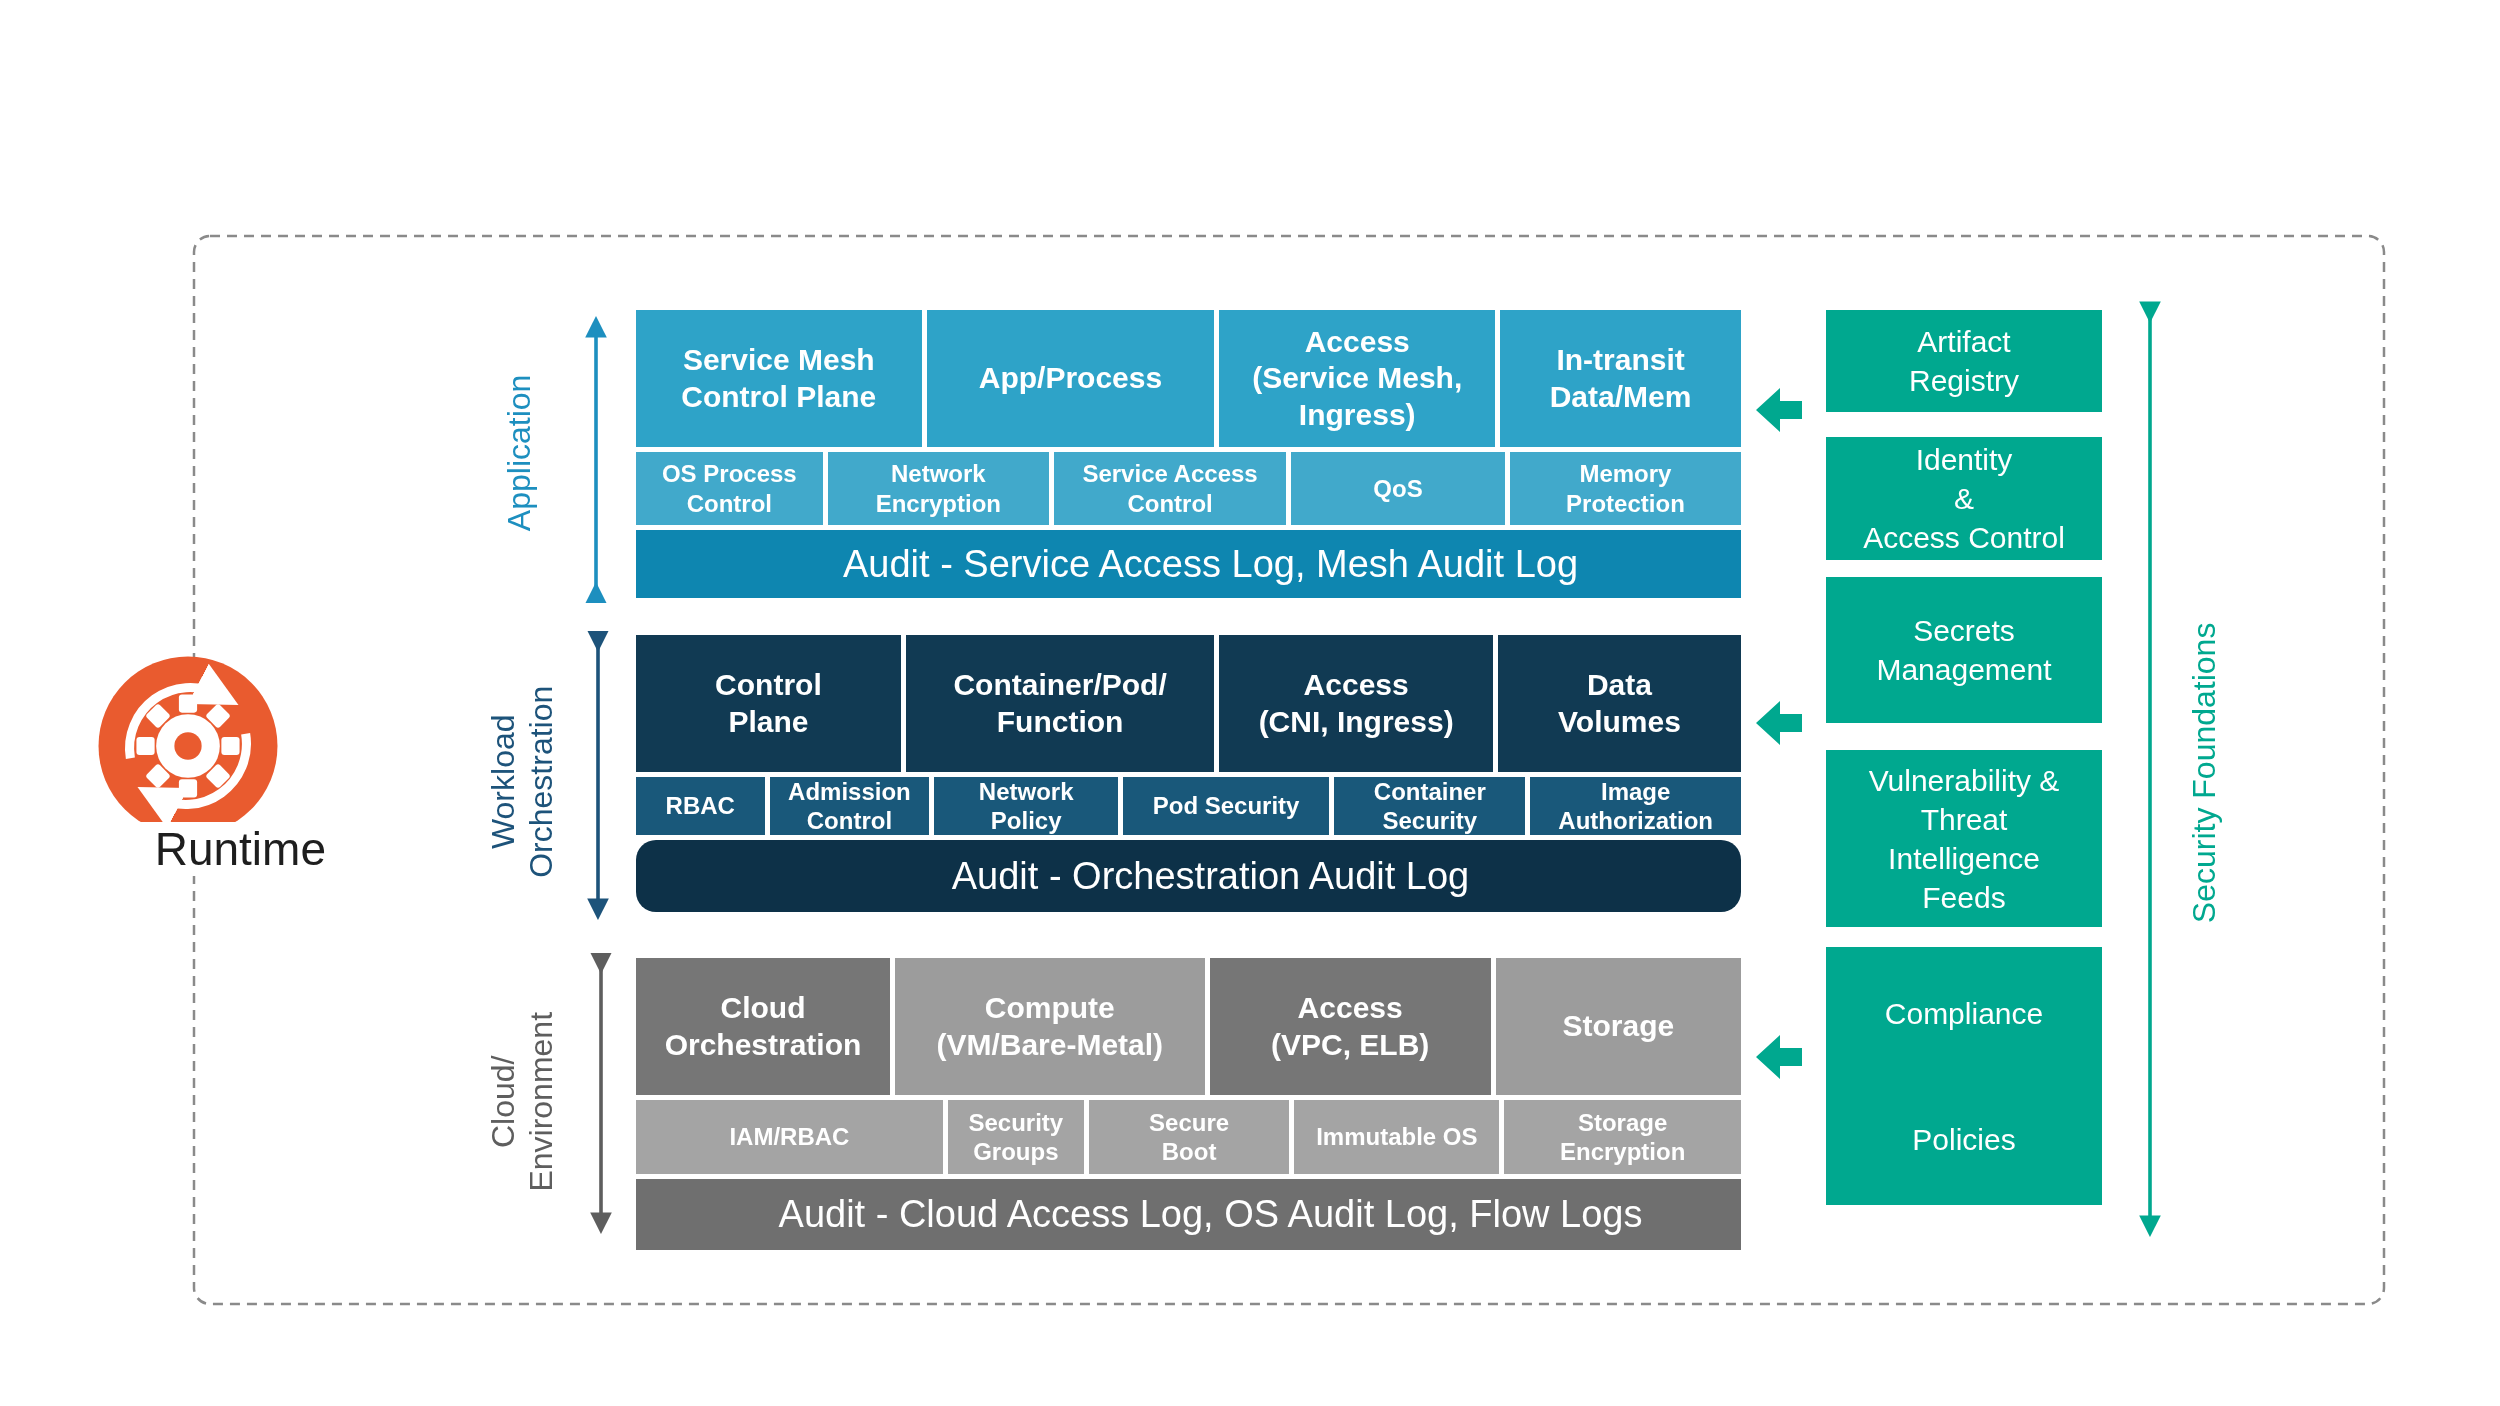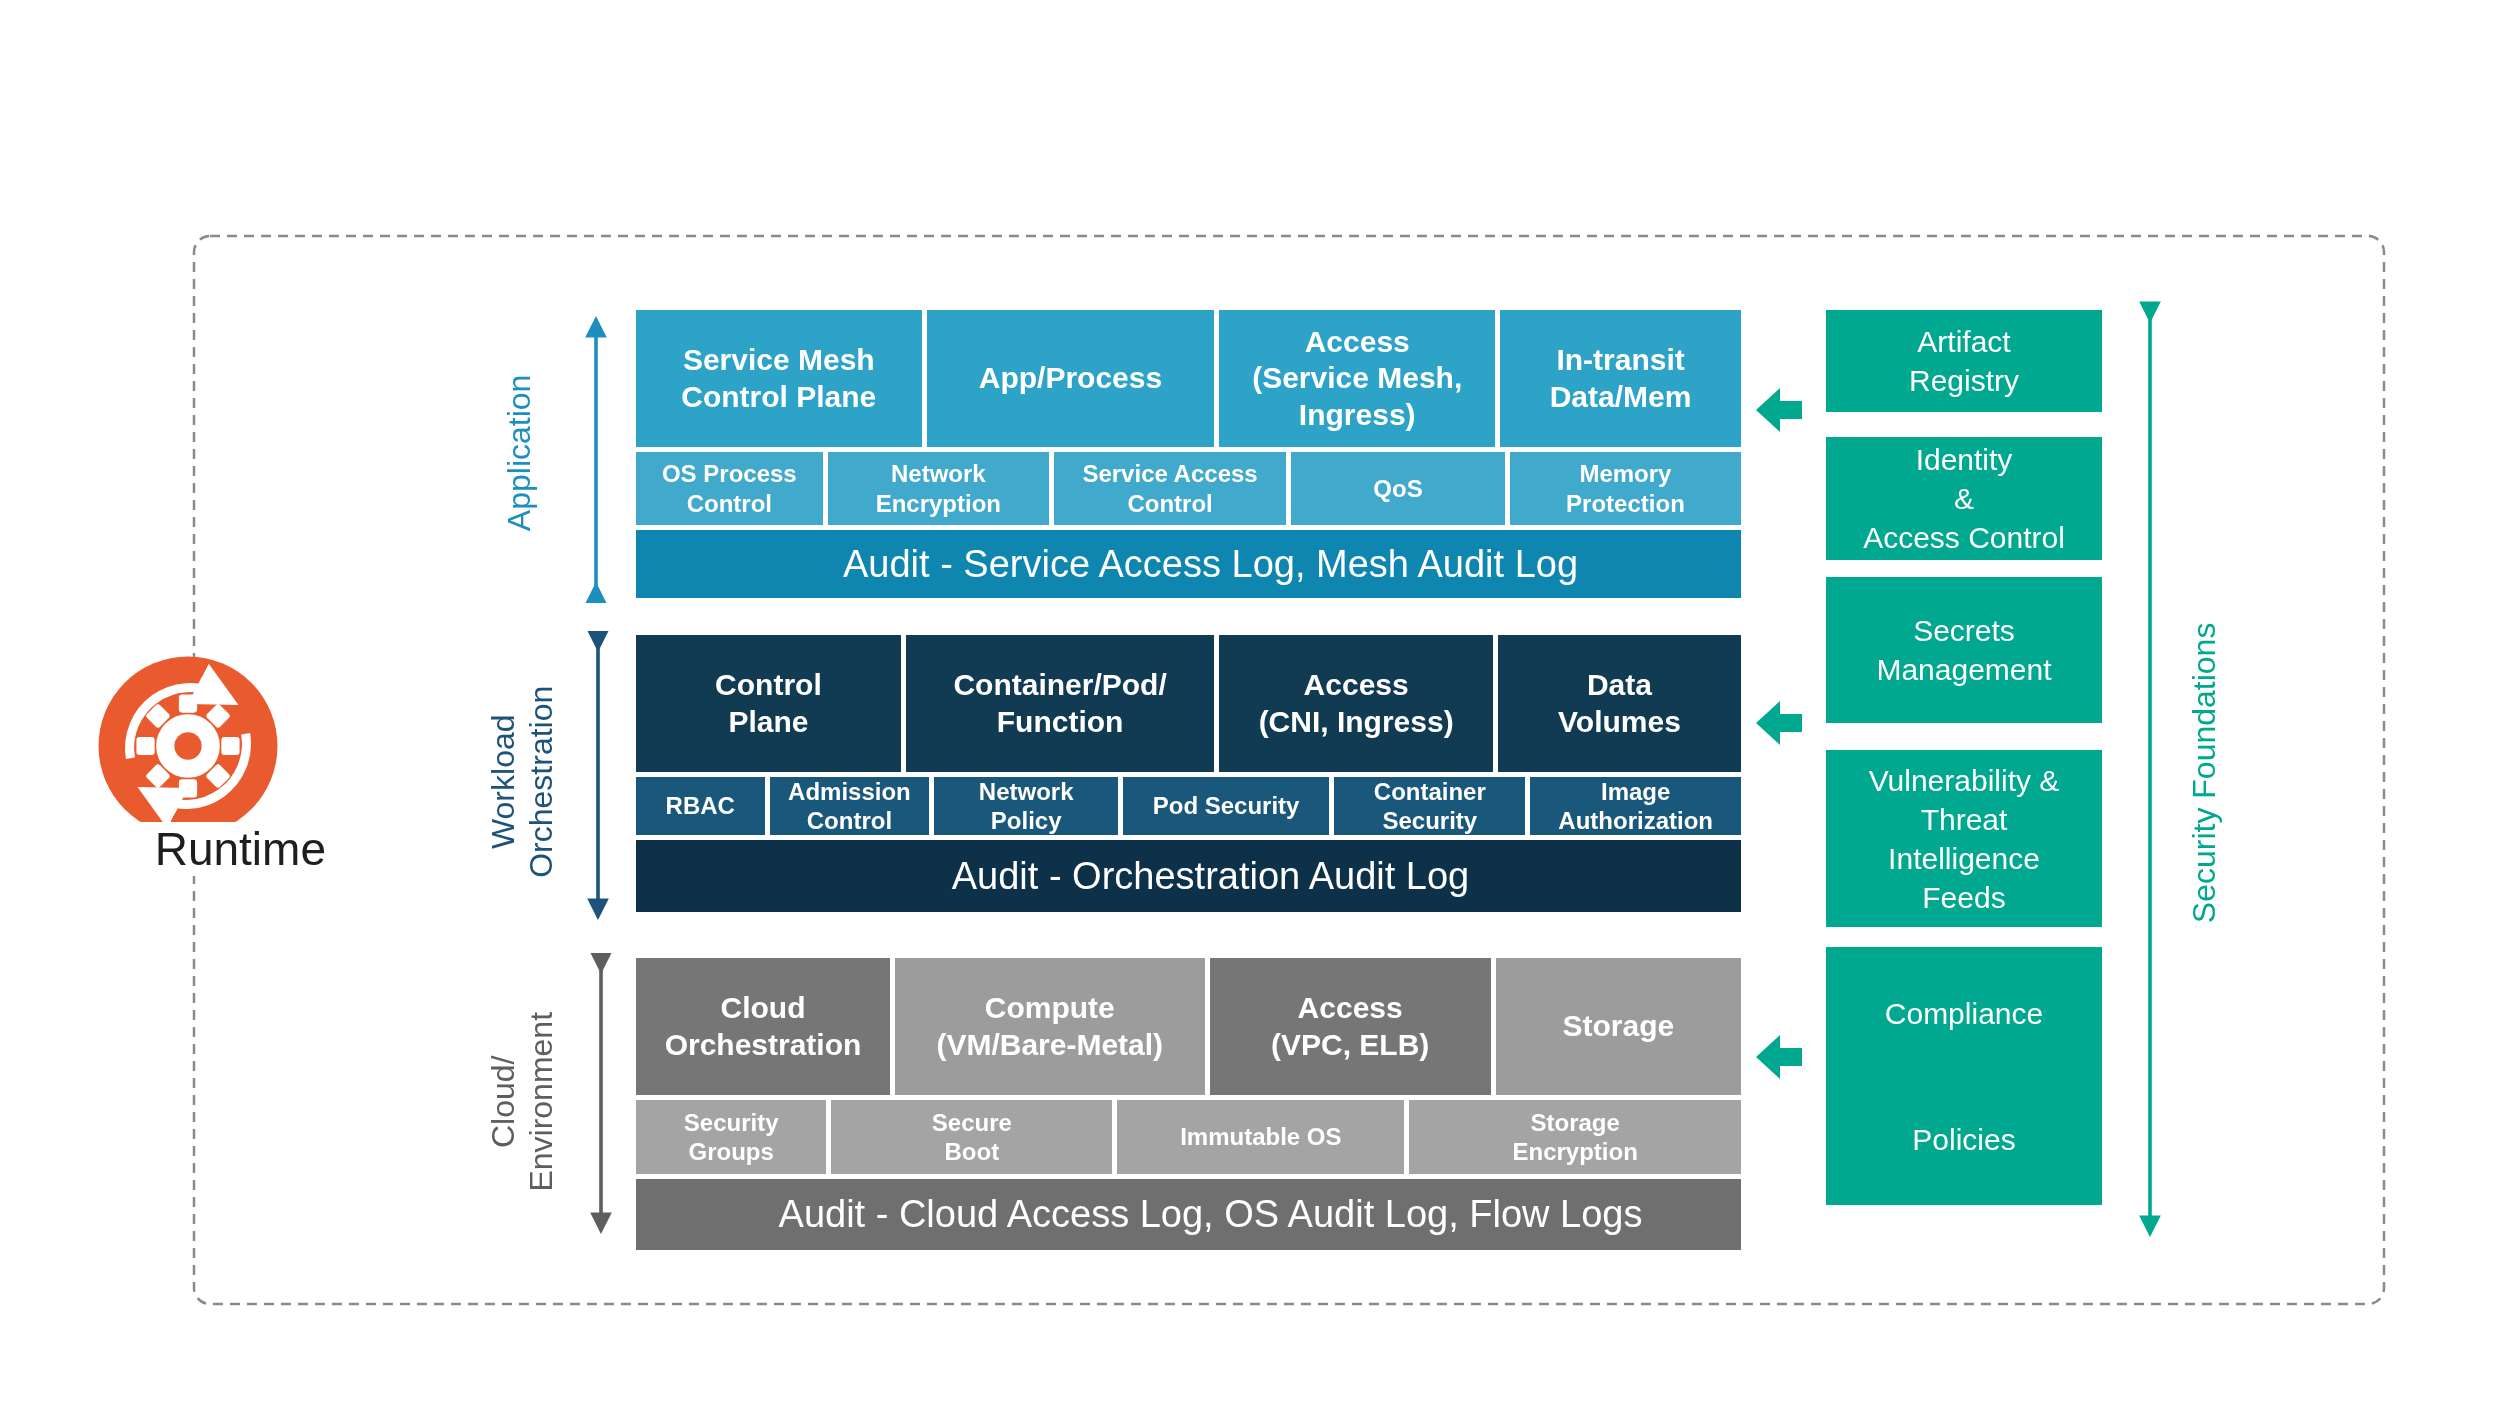--- a/index.html
+++ b/index.html
@@ -14,21 +14,21 @@
   .cell{flex-basis:0;display:flex;align-items:center;justify-content:center;text-align:center;
         color:#fff;white-space:pre-line;line-height:1.22;}
   .wl{font-size:30px;}
   .ctl{font-size:24px;}
   .audit{display:flex;align-items:center;justify-content:center;color:#fff;font-size:38px;padding-left:44px;}
   .app-wl{background:var(--app_workload);}
   .app-ctl{background:var(--app_control);}
   .app-audit{background:var(--app_audit);}
   .wl-wl{background:var(--workload_workload);}
   .wl-ctl{background:var(--workload_control);}
-  .wl-audit{background:var(--workload_audit);}
+  .wl-audit{background:var(--workload_audit);border-radius:20px;}
   .cloud-dark{background:var(--cloud_dark);}
   .cloud-light{background:var(--cloud_light);}
   .cloud-ctl{background:var(--cloud_control);}
   .cloud-audit{background:var(--cloud_audit);}
   
   .vlabel{position:absolute;width:500px;text-align:center;transform:rotate(-90deg);
           white-space:pre-line;line-height:1.18;font-size:32px;}
   .lbl-app{color:var(--app_accent);}
   .lbl-workload{color:var(--workload_accent);}
   .lbl-cloud{color:var(--cloud_accent);}
@@ -160,20 +160,21 @@
   <div class="brow" style="height:137px">
     <div class="cell wl cloud-dark" style="flex-grow:233">Cloud
 Orchestration</div>
     <div class="cell wl cloud-light" style="flex-grow:284">Compute
 (VM/Bare-Metal)</div>
     <div class="cell wl cloud-dark" style="flex-grow:258">Access
 (VPC, ELB)</div>
     <div class="cell wl cloud-light" style="flex-grow:225">Storage</div>
   </div>
   <div class="brow" style="height:74px">
+    <div class="cell ctl cloud-ctl" style="flex-grow:280">IAM/RBAC</div>
     <div class="cell ctl cloud-ctl" style="flex-grow:124">Security
 Groups</div>
     <div class="cell ctl cloud-ctl" style="flex-grow:183">Secure
 Boot</div>
     <div class="cell ctl cloud-ctl" style="flex-grow:187">Immutable OS</div>
     <div class="cell ctl cloud-ctl" style="flex-grow:216">Storage
 Encryption</div>
   </div>
   <div class="audit cloud-audit" style="height:71px">Audit - Cloud Access Log, OS Audit Log, Flow Logs</div>
 </div>

